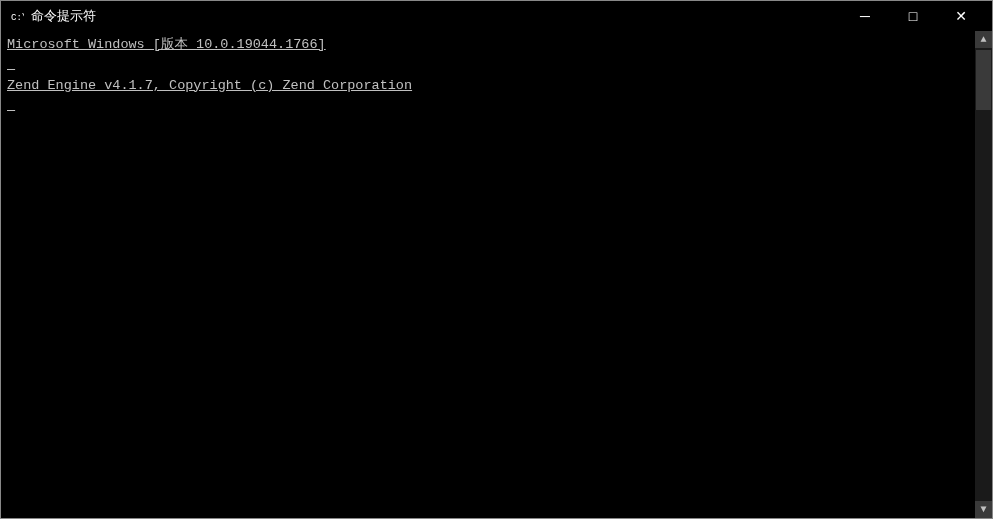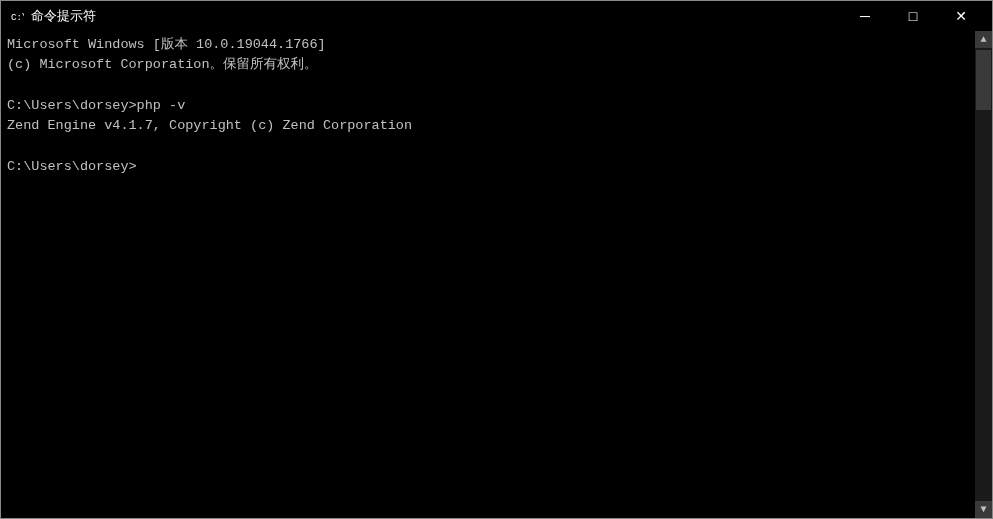--- a/index.html
+++ b/index.html
@@ -87,20 +87,21 @@
       font-family: 'Courier New', Courier, monospace;
       padding: 4px 6px;
       overflow: hidden;
       position: relative;
     }
 
     .terminal-line {
       line-height: 1.5;
       white-space: pre;
       color: #c0c0c0;
+      text-decoration: underline;
     }
 
     .scroll-arrow {
       width: 17px;
       height: 17px;
       background: #3a3a3a;
       display: flex;
       align-items: center;
       justify-content: center;
       cursor: pointer;
@@ -159,26 +160,23 @@
     <div class="title-bar-controls">
       <button class="title-btn">─</button>
       <button class="title-btn">□</button>
       <button class="title-btn close-btn">✕</button>
     </div>
   </div>
 
   <div class="terminal-body">
     <div class="terminal-content" id="terminal-content">
     <div class="terminal-line">Microsoft Windows [版本 10.0.19044.1766]</div>
-        <div class="terminal-line">(c) Microsoft Corporation。保留所有权利。</div>
         <div class="terminal-line"> </div>
-        <div class="terminal-line">C:\Users\dorsey&gt;php -v</div>
         <div class="terminal-line">Zend Engine v4.1.7, Copyright (c) Zend Corporation</div>
         <div class="terminal-line"> </div>
-        <div class="terminal-line">C:\Users\dorsey&gt;</div>
       </div>
 
     <div class="right-sidebar">
       <div class="scroll-arrow">▲</div>
       <div class="scroll-track">
         <div class="scroll-thumb"></div>
       </div>
       <div class="scroll-arrow">▼</div>
     </div>
   </div>

